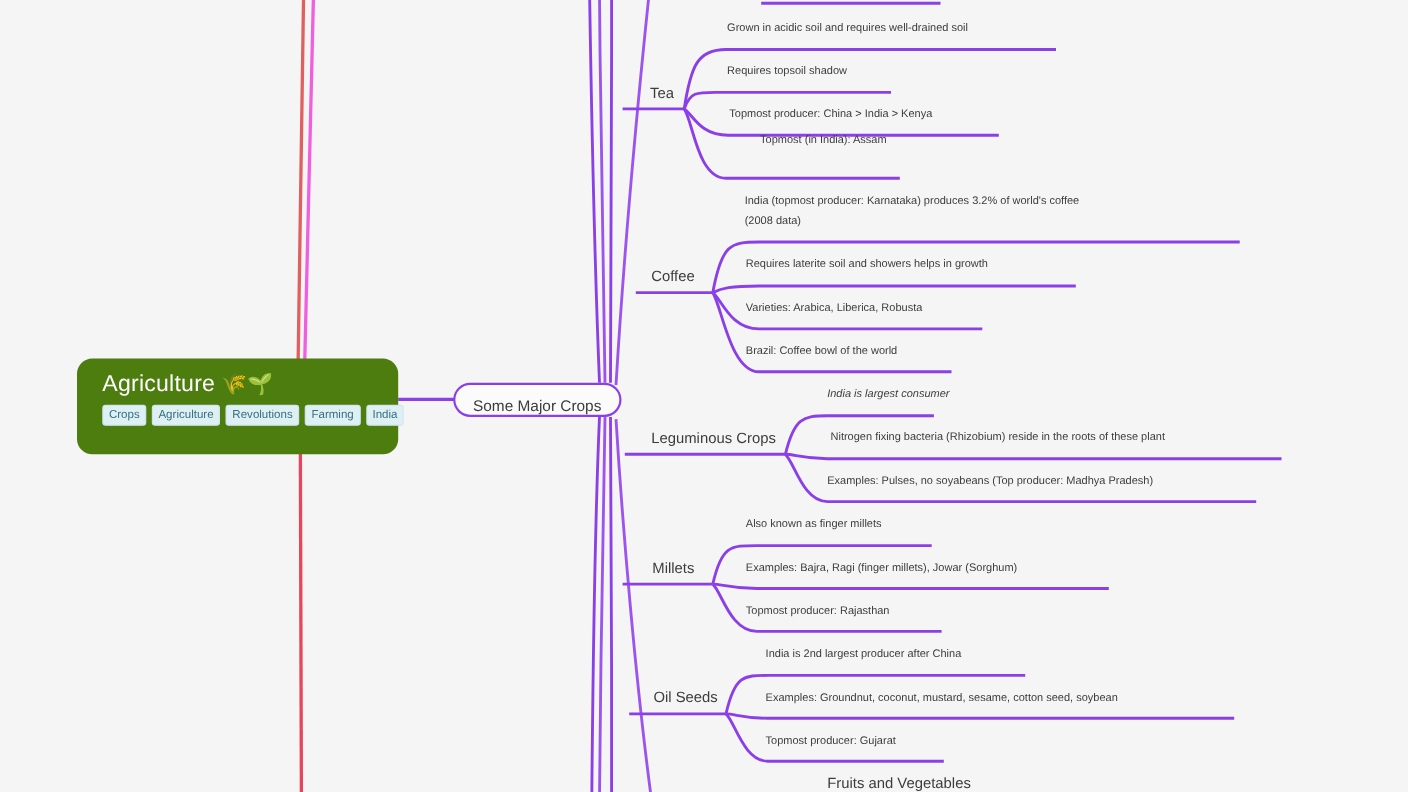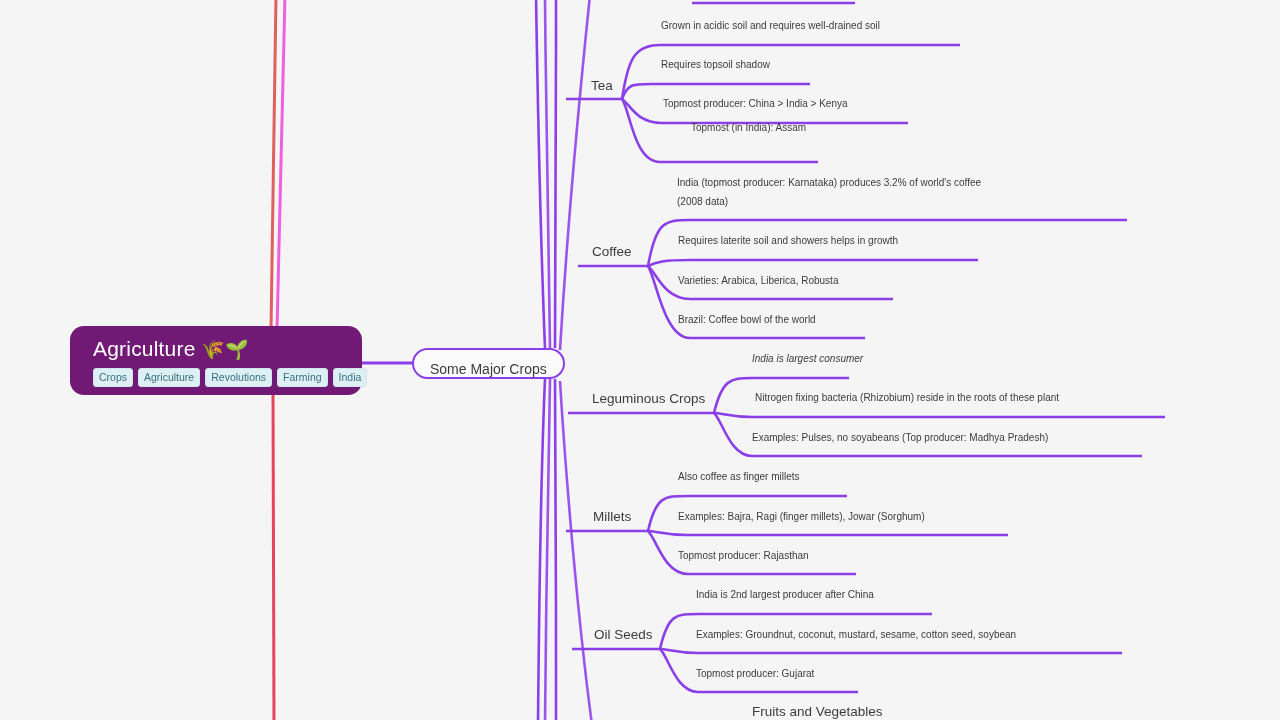--- a/index.html
+++ b/index.html
@@ -27,22 +27,22 @@
     height: 720px;
     pointer-events: none;
   }
 
   
   .root-node {
     position: absolute;
     left: 70px;
     top: 326px;
     width: 292px;
-    height: 69px;
-    background: #701a75;
+    height: 87px;
+    background: #4d7c0f;
     border-radius: 14px;
     box-sizing: border-box;
     padding: 10px 0 0 23px;
   }
   .root-title {
     color: #ffffff;
     font-size: 21px;
     line-height: 26px;
     font-weight: 400;
     letter-spacing: 0.2px;
@@ -199,21 +199,21 @@
   <div class="leaf-label" style="left:677px; top:173px;">India (topmost producer: Karnataka) produces 3.2% of world's coffee
 (2008 data)</div>
   <div class="leaf-label" style="left:678px; top:231px;">Requires laterite soil and showers helps in growth</div>
   <div class="leaf-label" style="left:678px; top:271px;">Varieties: Arabica, Liberica, Robusta</div>
   <div class="leaf-label" style="left:678px; top:310px;">Brazil: Coffee bowl of the world</div>
 
   <div class="leaf-label" style="left:752px; top:349px;font-style:italic;">India is largest consumer</div>
   <div class="leaf-label" style="left:755px; top:388px;">Nitrogen fixing bacteria (Rhizobium) reside in the roots of these plant</div>
   <div class="leaf-label" style="left:752px; top:428px;">Examples: Pulses, no soyabeans (Top producer: Madhya Pradesh)</div>
 
-  <div class="leaf-label" style="left:678px; top:467px;">Also coffee as finger millets</div>
+  <div class="leaf-label" style="left:678px; top:467px;">Also known as finger millets</div>
   <div class="leaf-label" style="left:678px; top:507px;">Examples: Bajra, Ragi (finger millets), Jowar (Sorghum)</div>
   <div class="leaf-label" style="left:678px; top:546px;">Topmost producer: Rajasthan</div>
 
   <div class="leaf-label" style="left:696px; top:585px;">India is 2nd largest producer after China</div>
   <div class="leaf-label" style="left:696px; top:625px;">Examples: Groundnut, coconut, mustard, sesame, cotton seed, soybean</div>
   <div class="leaf-label" style="left:696px; top:664px;">Topmost producer: Gujarat</div>
 
   <div class="cut-label" style="left:752px; top:704px;">Fruits and Vegetables</div>
 
 </div>

